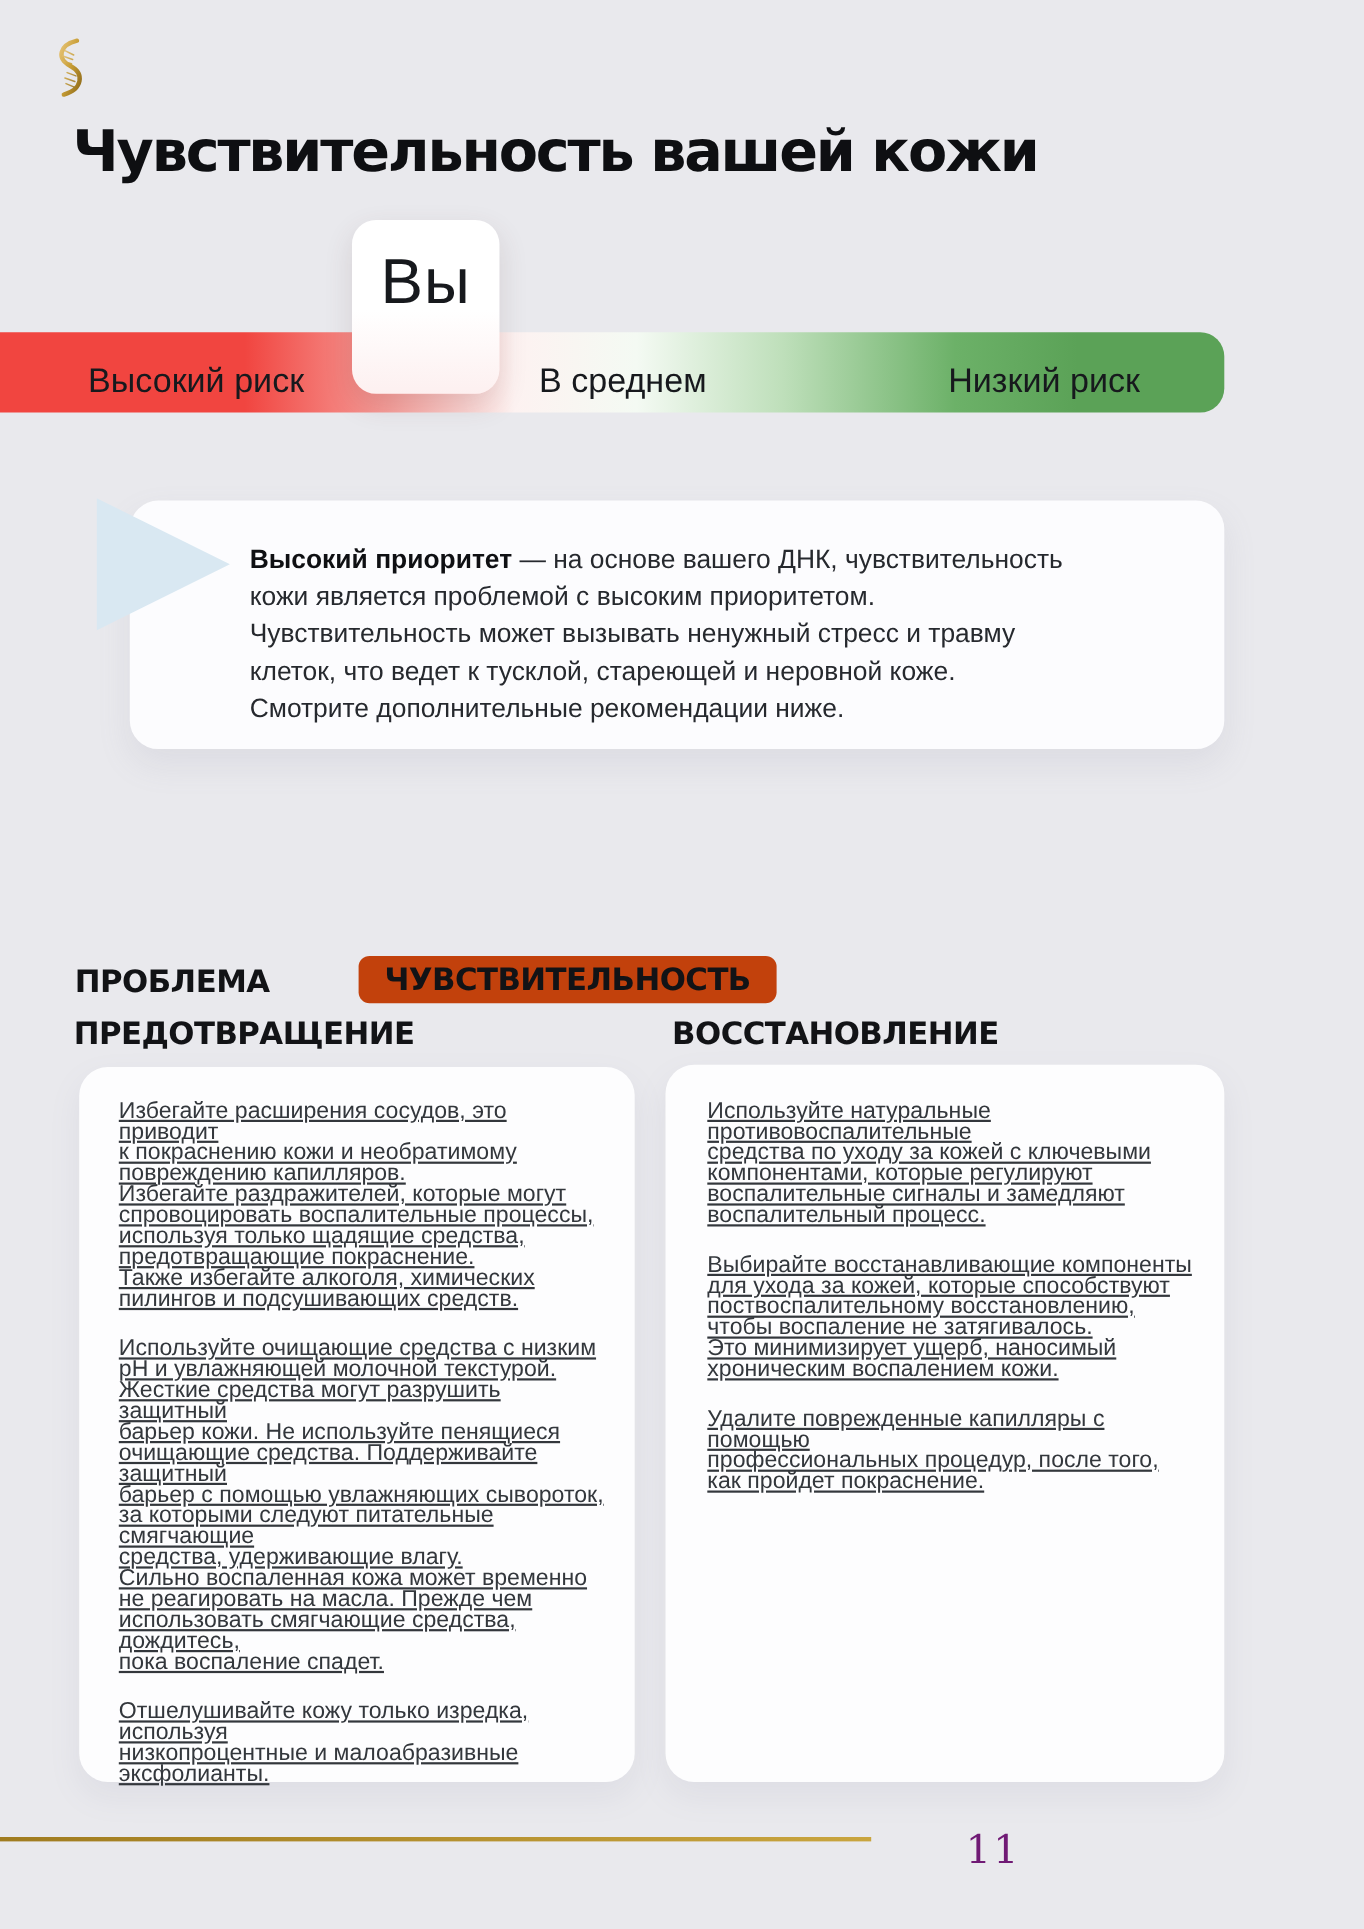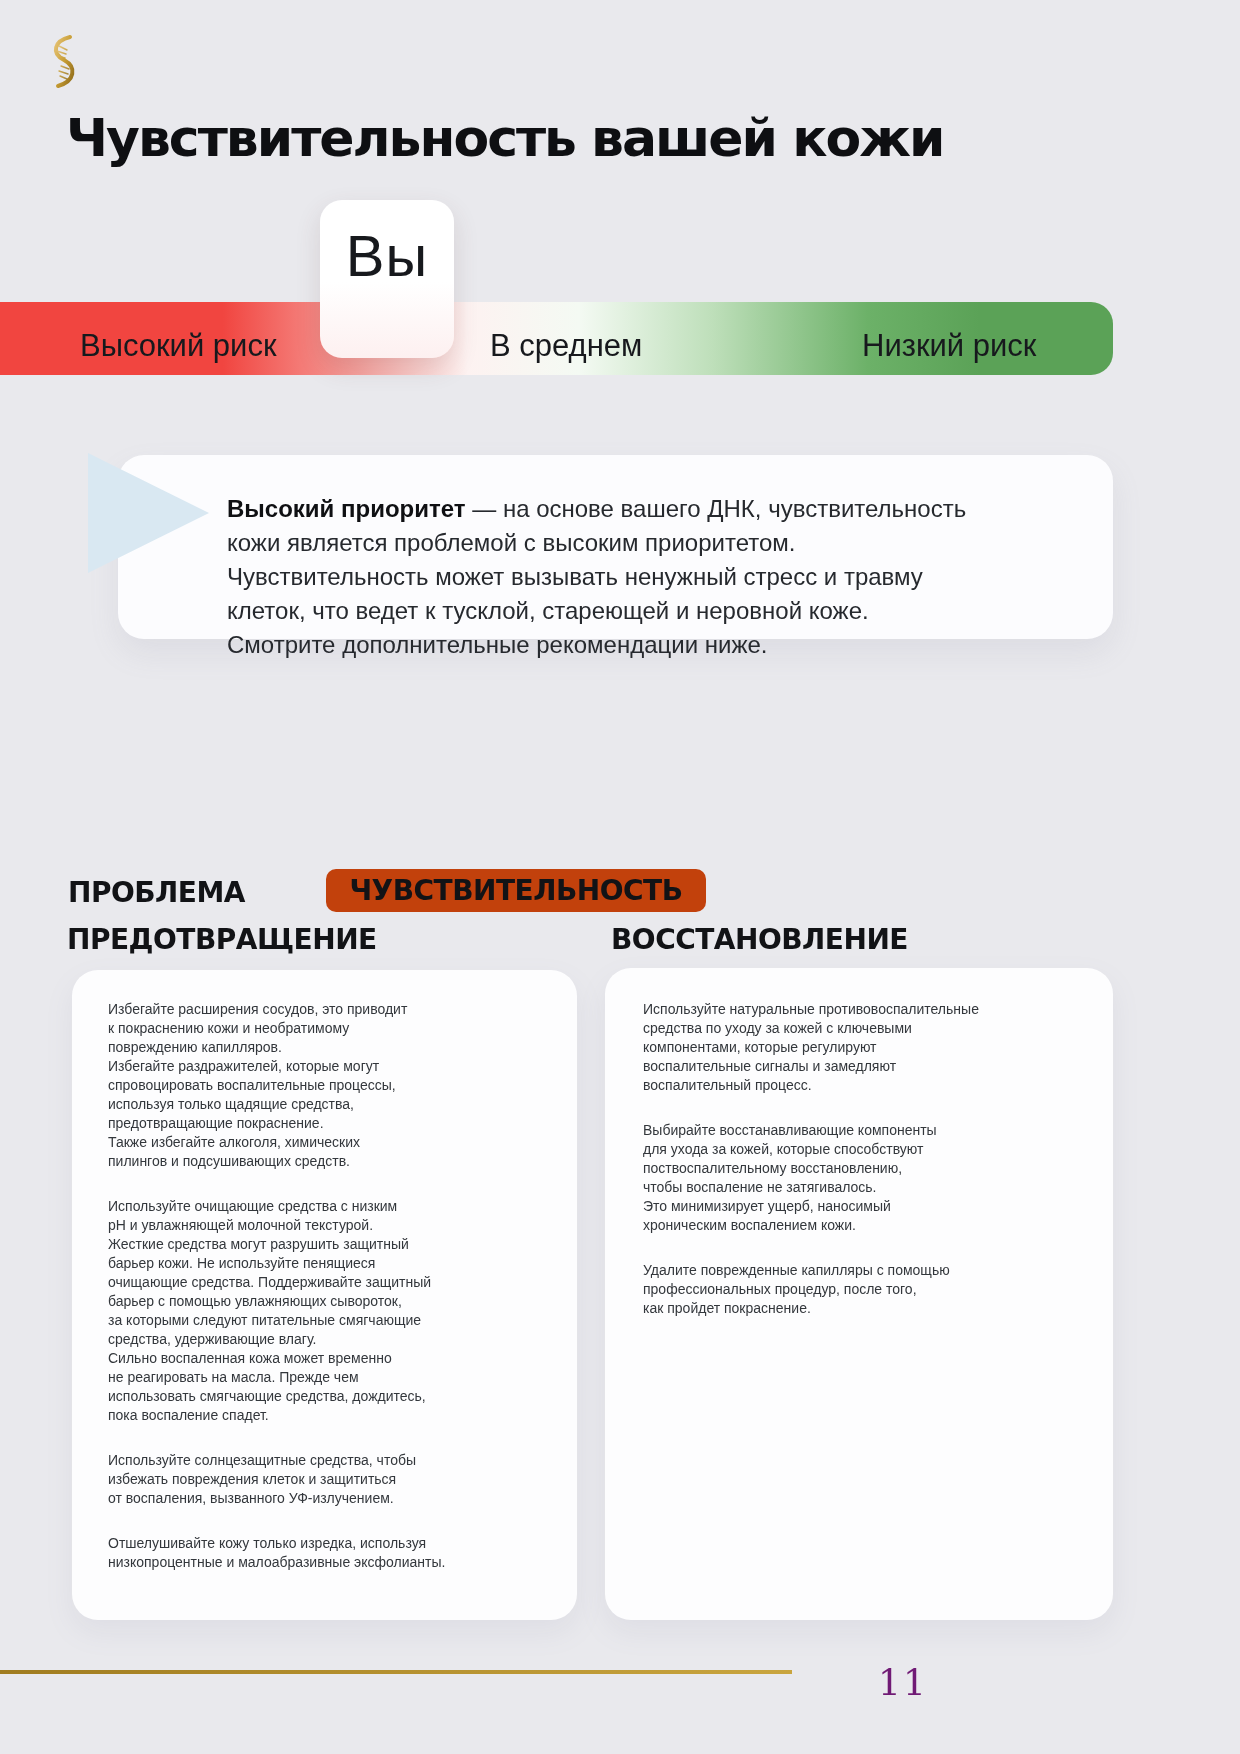--- a/index.html
+++ b/index.html
@@ -41,21 +41,21 @@
     border-radius:22px;
     background:linear-gradient(180deg,#ffffff 0%,#ffffff 52%,#fdf0f0 100%);
     box-shadow:0 10px 26px rgba(90,60,60,0.14);
     display:flex;justify-content:center;align-items:flex-start;
   }
   .you-card span{
     margin-top:22px;font-size:58px;font-weight:normal;color:#17191d;letter-spacing:1px;
   }
   
   .priority-card{
-    position:absolute;left:118px;top:455px;width:995px;height:184px;
+    position:absolute;left:118px;top:455px;width:995px;height:226px;
     background:#fcfcfe;border-radius:26px;
     box-shadow:0 14px 30px rgba(130,130,155,0.12);
     box-sizing:border-box;
     padding:37px 40px 0 109px;
   }
   .priority-text{
     font-size:24px;line-height:34px;color:#26292e;white-space:pre-line;
   }
   .priority-text b{color:#0f1013;}
   .note-triangle{
@@ -93,22 +93,23 @@
   .col-card{
     position:absolute;top:970px;
     background:#fdfdfe;border-radius:26px;
     box-shadow:0 12px 28px rgba(130,130,155,0.10);
     box-sizing:border-box;
   }
   .col-card.left{left:72px;width:505px;height:650px;padding:30px 28px 0 36px;}
   .col-card.right{left:605px;top:968px;width:508px;height:652px;padding:32px 24px 0 38px;}
   .body-p{
     margin:0 0 26px 0;
-    font-size:14px;line-height:19px;color:#33373c;
+    font-size:21px;line-height:19px;color:#33373c;
     white-space:pre-line;
+    text-decoration:underline;
   }
   
   .footer-line{
     position:absolute;left:0;top:1670px;width:792px;height:4px;
     background:linear-gradient(90deg,#a07c20,#c9a53f);
   }
   .page-number{
     position:absolute;left:838px;top:1662px;
     font-family:"DejaVu Serif",serif;
     font-size:36px;color:#701a75;letter-spacing:2px;margin-left:40px;
@@ -175,23 +176,20 @@
 Жесткие средства могут разрушить защитный
 барьер кожи. Не используйте пенящиеся
 очищающие средства. Поддерживайте защитный
 барьер с помощью увлажняющих сывороток,
 за которыми следуют питательные смягчающие
 средства, удерживающие влагу.
 Сильно воспаленная кожа может временно
 не реагировать на масла. Прежде чем
 использовать смягчающие средства, дождитесь,
 пока воспаление спадет.</p>
-    <p class="body-p">Используйте солнцезащитные средства, чтобы
-избежать повреждения клеток и защититься
-от воспаления, вызванного УФ-излучением.</p>
     <p class="body-p">Отшелушивайте кожу только изредка, используя
 низкопроцентные и малоабразивные эксфолианты.</p>
   </div>
 
   <div class="col-card right">
     <p class="body-p">Используйте натуральные противовоспалительные
 средства по уходу за кожей с ключевыми
 компонентами, которые регулируют
 воспалительные сигналы и замедляют
 воспалительный процесс.</p>

